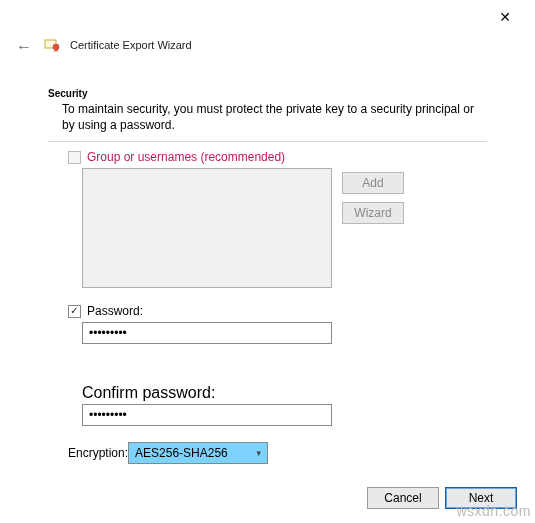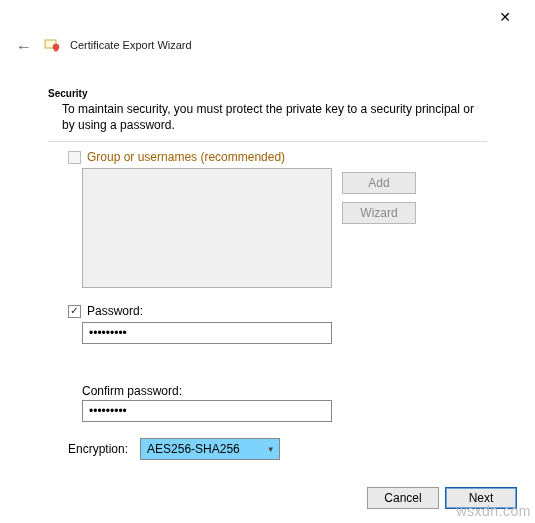--- a/index.html
+++ b/index.html
@@ -87,71 +87,71 @@
     .chk.checked::after {
       content: "✓";
       color: #222;
       font-size: 10px;
     }
     .chk.disabled {
       background: #f5f5f5;
       border-color: #bbb;
     }
     .label-disabled {
-      color: #a16207;
+      color: #be185d;
     }
     .grid-row {
       display: flex;
       align-items: flex-start;
       gap: 10px;
       padding-left: 34px;
     }
     .listbox {
       width: 250px;
       height: 120px;
       border: 1px solid #b0b0b0;
       background: #f0f0f0;
     }
     .side-buttons {
       display: flex;
       flex-direction: column;
       gap: 8px;
       padding-top: 4px;
     }
     .btn {
-      width: 74px;
+      width: 62px;
       height: 22px;
       border: 1px solid #b8b8b8;
       background: #e9e9e9;
       font-size: 12px;
       color: #8a8a8a;
       text-align: center;
       line-height: 20px;
     }
     .field-block {
       padding-left: 34px;
       margin-top: 16px;
     }
     .field-label {
-      font-size: 12px;
+      font-size: 16px;
       margin-bottom: 2px;
       margin-top: 40px;
     }
     .text-input {
       width: 250px;
       height: 22px;
       border: 1px solid #888;
       padding: 2px 6px;
       font-size: 12px;
       letter-spacing: 0px;
     }
     .enc-row {
       display: flex;
       align-items: center;
-      gap: 12px;
+      gap: 0;
       padding-left: 20px;
       margin-top: 16px;
     }
     .select {
       width: 140px;
       height: 22px;
       border: 1px solid #888;
       background: #7dd3fc;
       display: flex;
       align-items: center;

